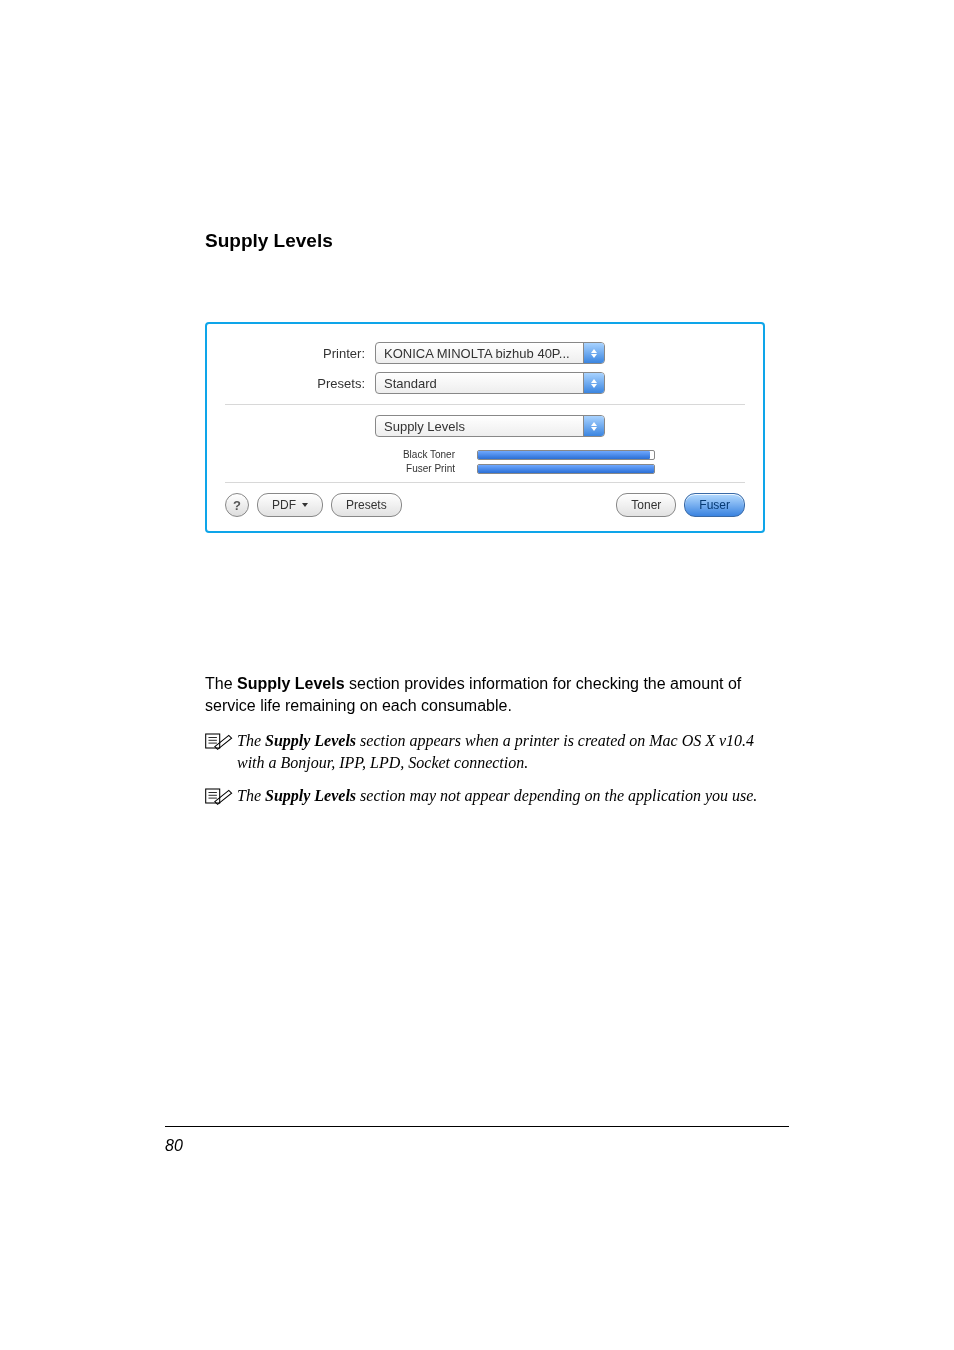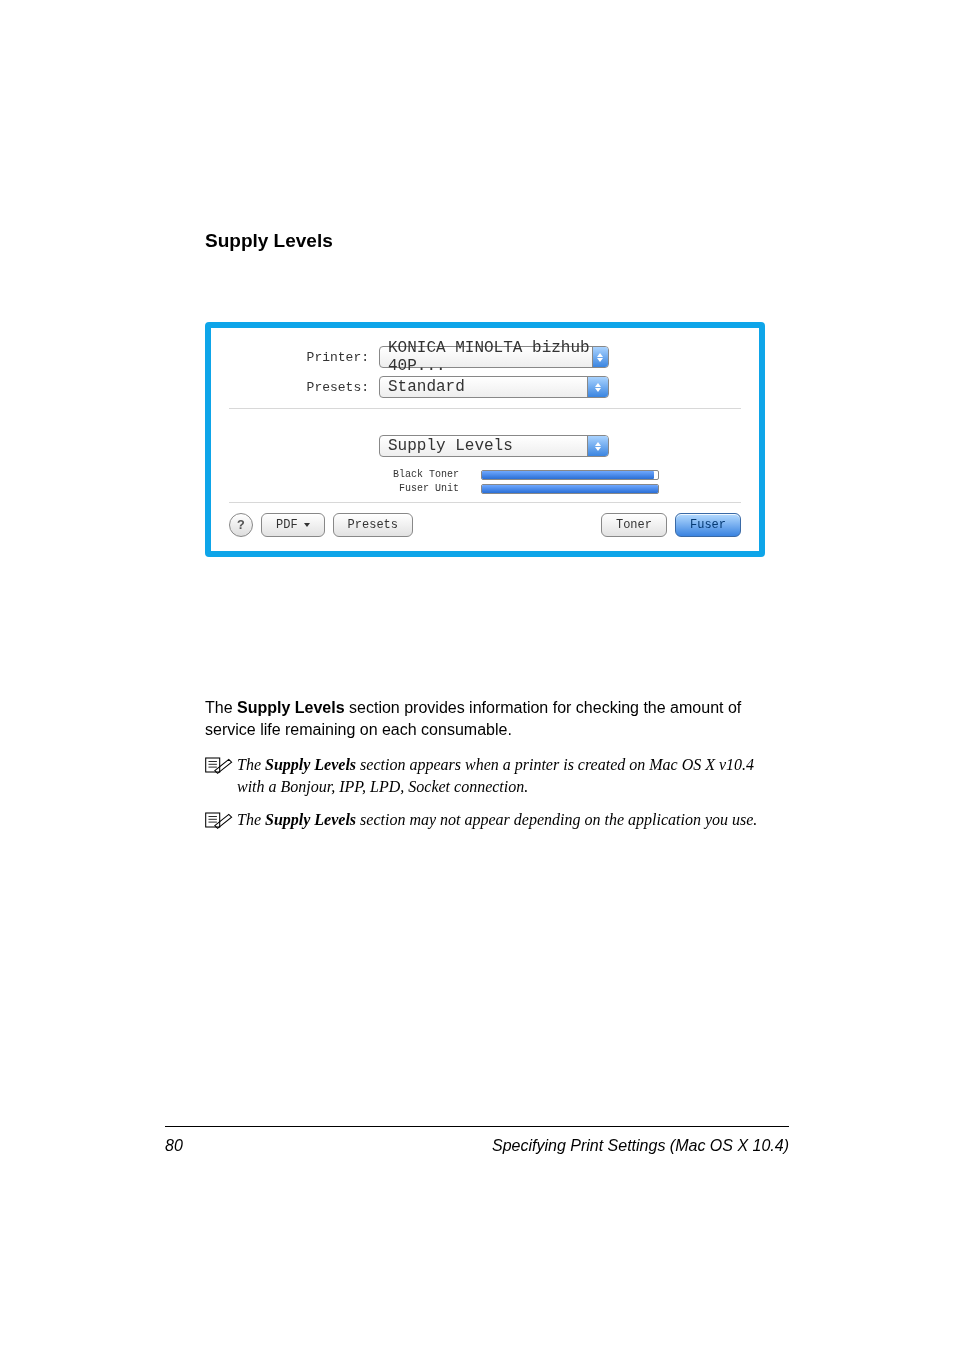--- a/index.html
+++ b/index.html
@@ -22,59 +22,59 @@
     top: 230px;
     width: 560px;
   }
   .heading {
     font-size: 19px;
     font-weight: bold;
     margin-bottom: 70px;
   }
   .dialog {
     width: 560px;
-    border: 6px solid #0ea5e9;
+    border: 2px solid #0ea5e9;
     border-radius: 4px;
     box-sizing: border-box;
     padding: 14px 18px 14px 18px;
     background: #fff;
-    font-family: Liberation Mono, monospace;
+    font-family: Liberation Sans, sans-serif;
     font-size: 13px;
     color: #333;
   }
   .row {
     display: flex;
     align-items: center;
     padding: 4px 0;
   }
   .row.sep {
     border-bottom: 1px solid #d8d8d8;
     padding-bottom: 10px;
-    margin-bottom: 22px;
+    margin-bottom: 6px;
   }
   .row .lbl {
     width: 140px;
     text-align: right;
     padding-right: 10px;
     font-size: 13px;
   }
   .select-wrap {
     width: 230px;
     position: relative;
   }
   .aqua-select {
     display: flex;
     align-items: center;
     justify-content: space-between;
     height: 22px;
     border: 1px solid #888;
     border-radius: 4px;
     background: linear-gradient(#ffffff, #eeeeee);
     padding-left: 8px;
-    font-size: 16px;
+    font-size: 13px;
     box-shadow: inset 0 1px 0 rgba(255,255,255,0.6);
     box-sizing: border-box;
   }
   .aqua-select .cap {
     width: 20px;
     height: 100%;
     border-left: 1px solid #888;
     border-top-right-radius: 3px;
     border-bottom-right-radius: 3px;
     background: linear-gradient(#a9d3ff, #3b85e0);
@@ -143,21 +143,21 @@
     justify-content: center;
     font-size: 13px;
     font-weight: bold;
     color: #555;
     margin-right: 8px;
   }
   .aqua-btn {
     height: 22px;
     padding: 0 14px;
     border: 1px solid #888;
-    border-radius: 6px;
+    border-radius: 11px;
     background: linear-gradient(#ffffff, #e2e2e2);
     font-size: 12px;
     display: inline-flex;
     align-items: center;
     justify-content: center;
     margin-right: 8px;
     box-shadow: inset 0 1px 0 rgba(255,255,255,0.8);
   }
   .aqua-btn.default {
     background: linear-gradient(#b5dbff, #3a83e0);
@@ -277,21 +277,21 @@
       </div>
 
       <div class="supply-block">
         <div class="supply-row">
           <div class="slabel">Black Toner</div>
           <div class="bar">
             <div class="fill" style="width:98%"></div>
           </div>
         </div>
         <div class="supply-row">
-          <div class="slabel">Fuser Unit</div>
+          <div class="slabel">Fuser Print</div>
           <div class="bar">
             <div class="fill" style="width:100%"></div>
           </div>
         </div>
       </div>
 
       <div class="dialog-bottom">
         <div class="help-btn">
           <span>?</span>
         </div>
@@ -346,15 +346,14 @@
         <div class="note-text">
           <span>The </span><span class="keyw">Supply Levels</span><span> section may not appear depending on the application you use.</span>
         </div>
       </div>
     </div>
 
   </div>
 
   <div class="footer">
     <span class="pnum">80</span>
-    <span class="ftitle">Specifying Print Settings (Mac OS X 10.4)</span>
   </div>
 </div>
 
 </body></html>

